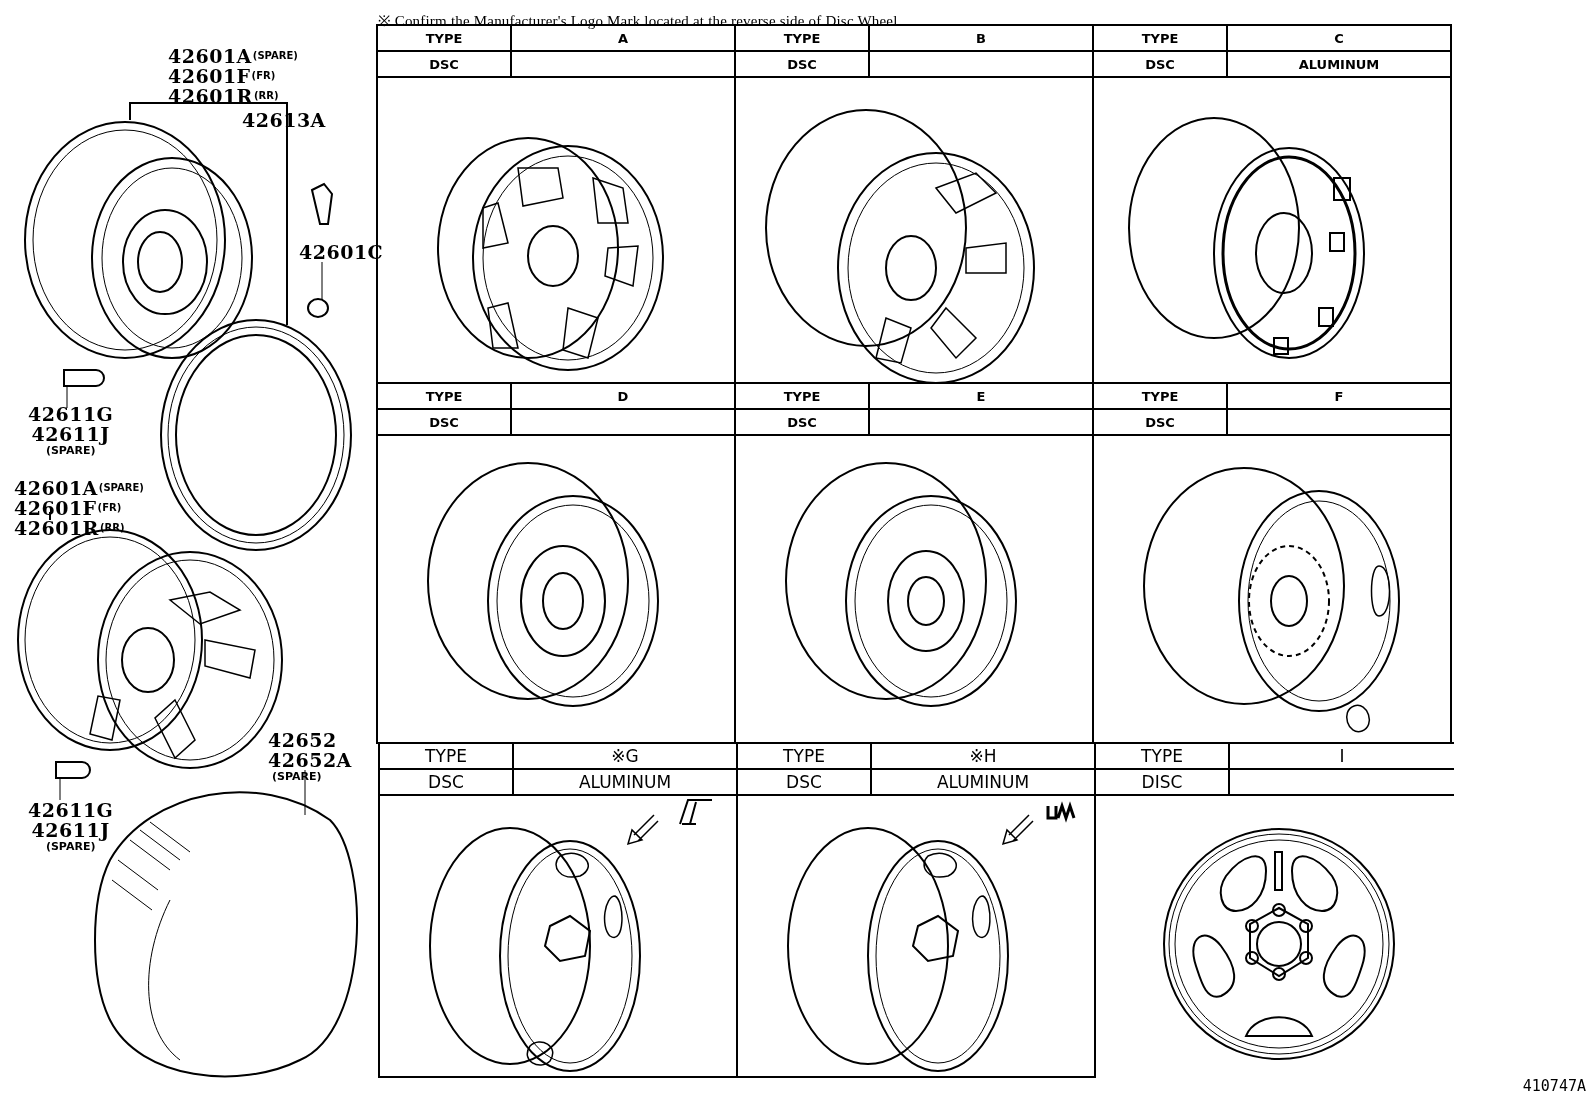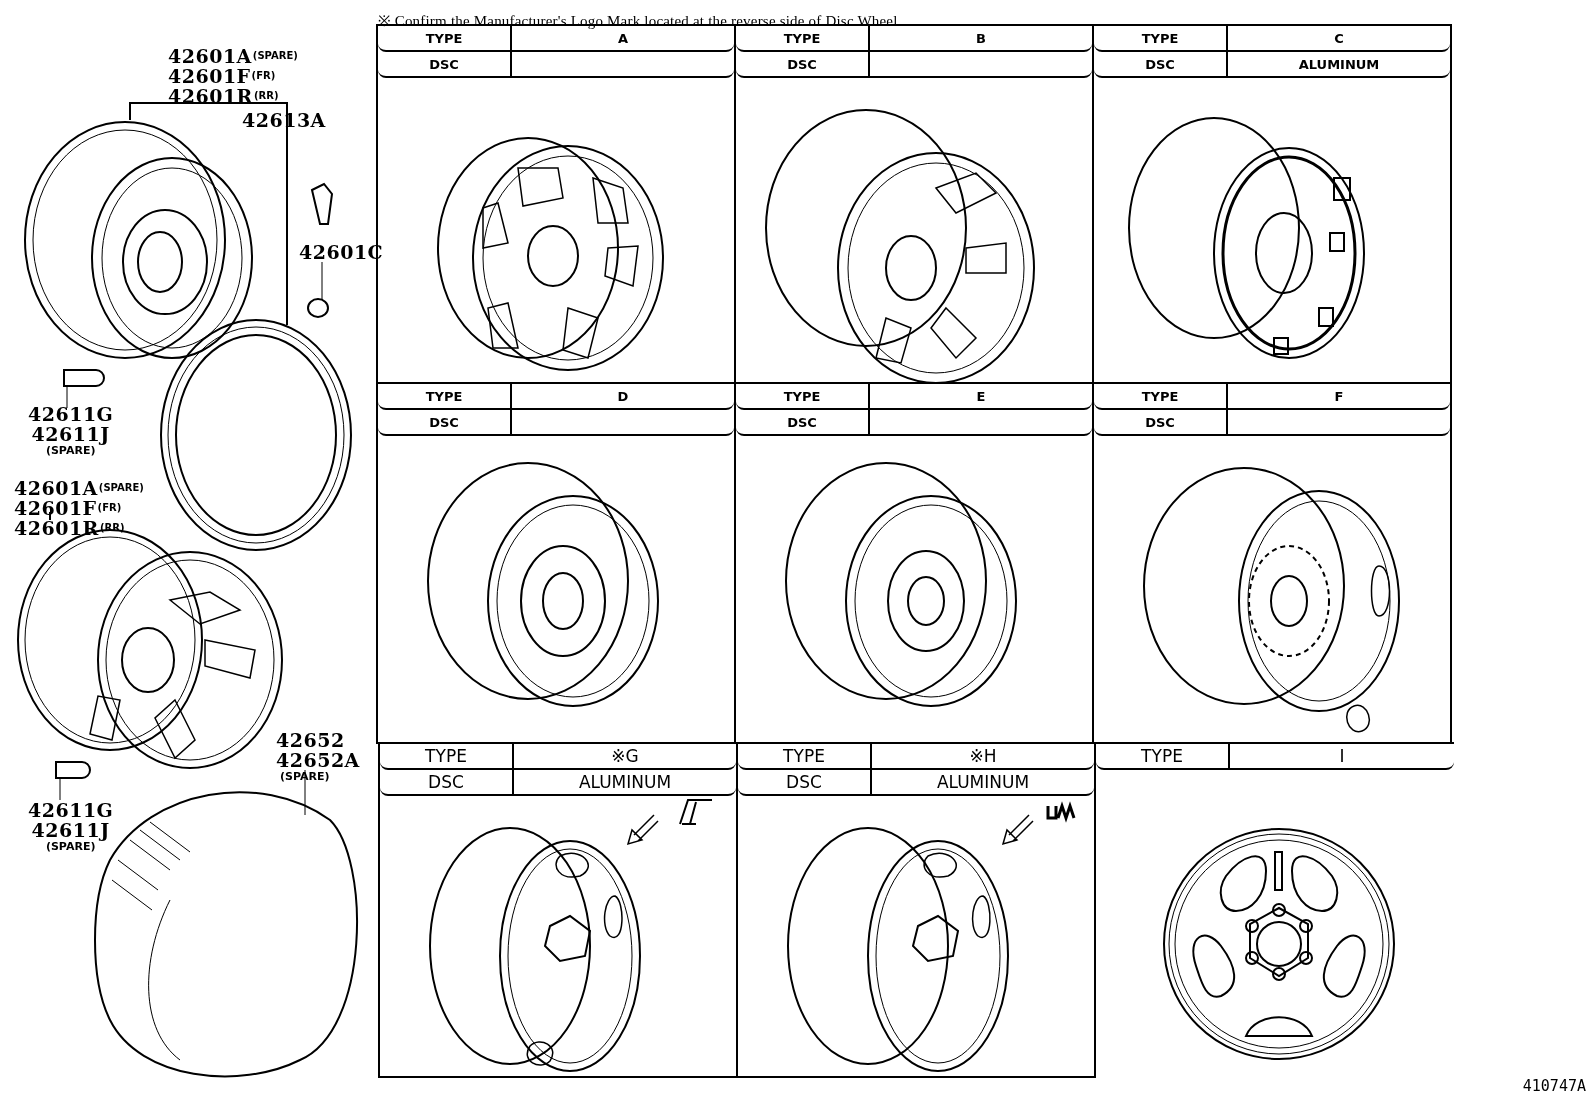--- a/index.html
+++ b/index.html
@@ -3,21 +3,21 @@
 <meta charset="utf-8">
 <style>
   html,body{margin:0;padding:0;background:#fff;}
   body{width:1592px;height:1099px;position:relative;overflow:hidden;font-family:"DejaVu Sans",sans-serif;color:#000;}
   .abs{position:absolute;}
   .note{left:378px;top:1px;font-family:Liberation Serif, serif;font-size:15px;letter-spacing:0.2px;white-space:nowrap;margin-top:9px;}
   .pn{font-family:"DejaVu Serif",serif;font-weight:bold;font-size:19px;line-height:20px;white-space:nowrap;letter-spacing:0.5px;}
   .pn small{font-family:"DejaVu Sans",sans-serif;font-size:10px;font-weight:bold;letter-spacing:0;vertical-align:4px;margin-left:1px;}
   .sp{font-family:"DejaVu Sans",sans-serif;font-size:11px;font-weight:bold;}
   .cell{position:absolute;border:2px solid #000;box-sizing:border-box;}
-  .hdr{position:absolute;left:0;right:0;height:26px;display:flex;border-bottom:2px solid #000;box-sizing:border-box;border-radius:8px;}
+  .hdr{position:absolute;left:0;right:0;height:26px;display:flex;border-bottom:2px solid #000;box-sizing:border-box;}
   .hdr .k{width:132px;border-right:2px solid #000;display:flex;align-items:center;justify-content:center;font-weight:bold;font-size:13px;}
   .hdr .v{flex:1;display:flex;align-items:center;justify-content:center;font-weight:bold;font-size:13px;}
   .hdr.thin .k,.hdr.thin .v{font-weight:normal;font-size:17px;}
   svg{position:absolute;overflow:visible;}
   .code{right:6px;bottom:4px;font-family:"DejaVu Sans Mono",monospace;font-size:15px;margin-top:18px;}
 </style>
 </head>
 <body>
 
 <div class="abs note">※ Confirm the Manufacturer's Logo Mark located at the reverse side of Disc Wheel.</div>
@@ -36,21 +36,21 @@
     <div class="pn">42611J</div>
     <div class="sp">(SPARE)</div>
   </div>
 
   <div class="abs pn" style="left:14px;top:478px;">
     <div><span>42601A</span><small>(SPARE)</small></div>
     <div><span>42601F</span><small>(FR)</small></div>
     <div><span>42601R</span><small>(RR)</small></div>
   </div>
 
-  <div class="abs" style="left:276px;top:730px;">
+  <div class="abs" style="left:268px;top:730px;">
     <div class="pn">42652</div>
     <div class="pn">42652A</div>
     <div class="sp" style="margin-left:4px;">(SPARE)</div>
   </div>
 
   <div class="abs" style="left:28px;top:800px;text-align:center;">
     <div class="pn">42611G</div>
     <div class="pn">42611J</div>
     <div class="sp">(SPARE)</div>
   </div>
@@ -262,20 +262,24 @@
       <g fill="none" stroke="#000" stroke-width="1.5">
         <path d="M275,45 l20,-20 M271,39 l20,-20 M265,48 l4,-14 10,10 z"></path>
         <path d="M310,10 v12 h8 v-12 M320,22 l4,-12 4,12 4,-12 4,12" stroke-width="3"></path>
       </g>
     </svg>
   </div>
   <div class="cell" style="left:1094px;top:742px;width:360px;height:336px;border-right:none;border-bottom:none;">
     <div class="hdr thin" style="top:0;">
         <div class="k">TYPE</div>
         <div class="v">I</div>
+      </div>
+    <div class="hdr thin" style="top:26px;">
+        <div class="k">DISC</div>
+        <div class="v"></div>
       </div>
     <svg style="left:0;top:52px;" width="356" height="280">
       <g fill="none" stroke="#000" stroke-width="2">
         <circle cx="183" cy="148" r="115"></circle>
           <circle cx="183" cy="148" r="110" stroke-width="1"></circle>
           <circle cx="183" cy="148" r="104" stroke-width="1"></circle>
         <circle cx="183" cy="148" r="22"></circle>
         <polygon points="183,112 212,128 212,162 183,180 154,162 154,128"></polygon>
         <circle cx="183" cy="114" r="6"></circle>
           <circle cx="210" cy="130" r="6"></circle>

